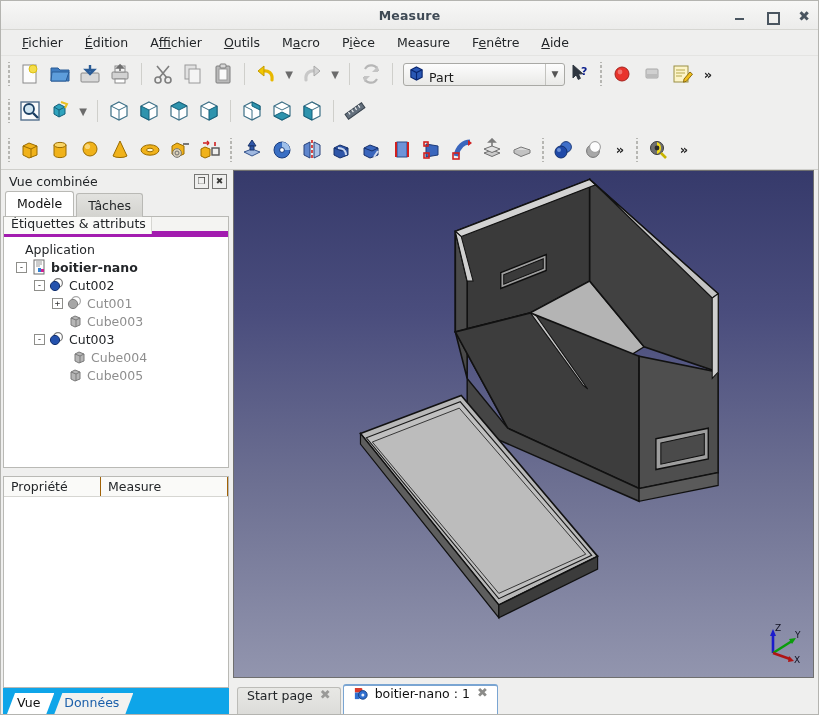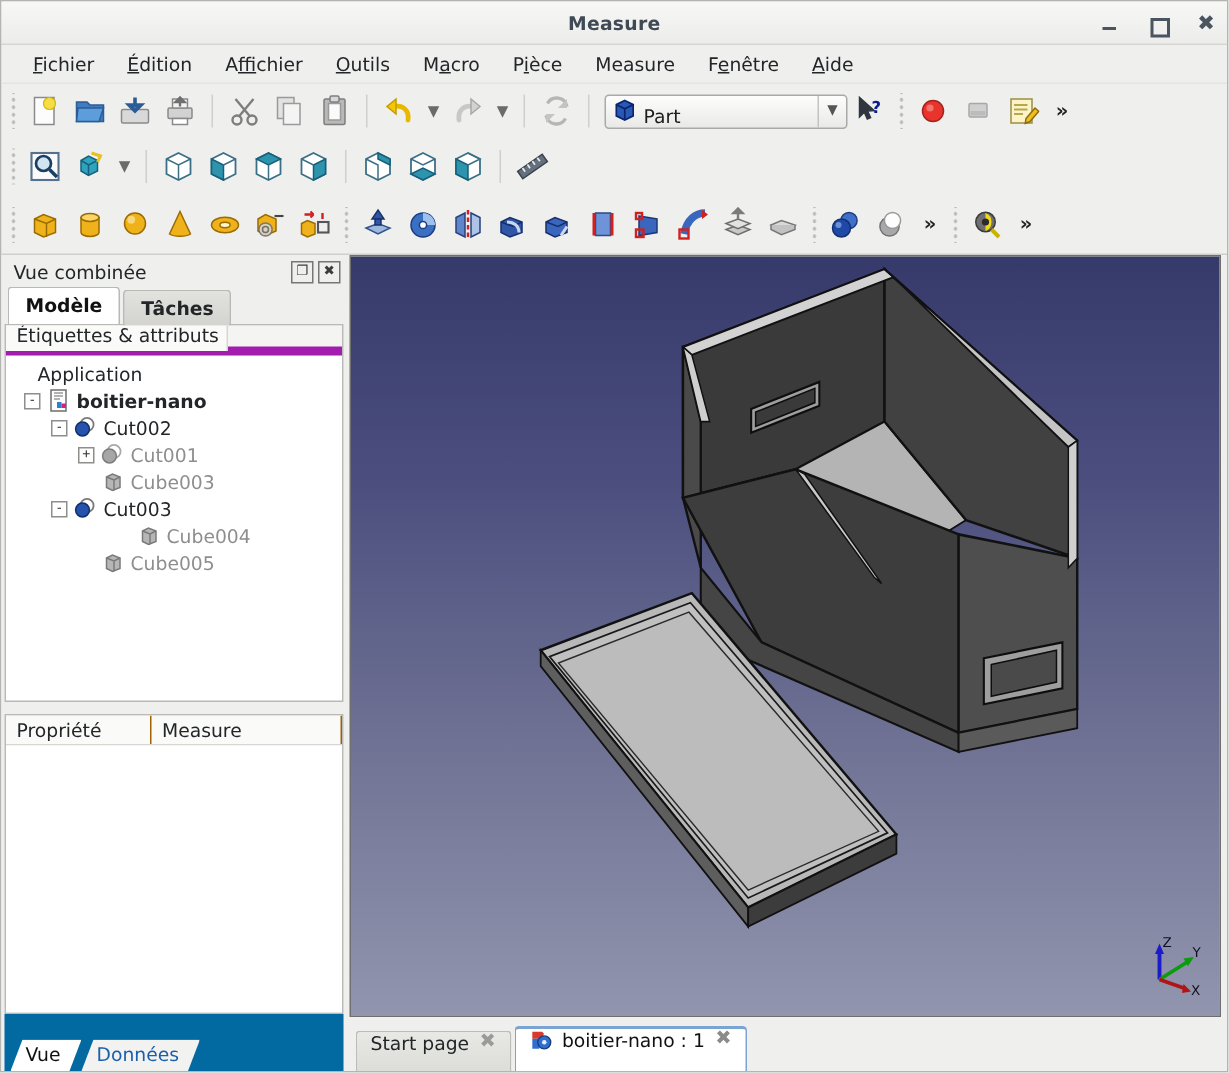--- a/index.html
+++ b/index.html
@@ -129,21 +129,21 @@
     border: 1px solid #767674; color: #3c3c3a;
     font-size: 9px; line-height: 13px; text-align: center; cursor: default;
     background: #efefee;
   }
   .tabrow { display: flex; align-items: flex-end; height: 24px; padding-left: 2px; }
   .ptab {
     font-size: 12.5px; padding: 4px 11px 4px; cursor: default;
     border: 1px solid #b9b9b5; border-bottom: none;
     border-radius: 3px 3px 0 0; color: #232629;
     background: linear-gradient(to bottom,#e2e2df,#d3d3cf);
-    margin-right: 2px; position: relative; top: 1px; font-weight: bold;
+    margin-right: 2px; position: relative; top: 1px;
   }
   .ptab.active {
     background: #ffffff; color: #111; top: 0; padding-bottom: 5px;
     border-color: #b9b9b5;
   }
   .treebox {
     flex: none; height: 252px;
     background: #ffffff; border: 1px solid #b9b9b5;
     display: flex; flex-direction: column; overflow: hidden;
   }
@@ -182,22 +182,22 @@
   .prop-head { height: 20px; display: flex; background: #fafaf8;
     border-bottom: 1px solid #d6d6d2; }
   .prop-head .col {
     font-size: 12.5px; color: #232629; padding-left: 7px;
     line-height: 20px; border-right: 1px solid #a16207;
   }
   .prop-head .c1 { width: 97px; }
   .prop-head .c2 { flex: 1; }
   .prop-body { flex: 1; background: #fff; }
 
-  .vtabs { height: 38px; display: flex; align-items: flex-end;
-    padding-left: 4px; background: #0369a1; }
+  .vtabs { height: 26px; display: flex; align-items: flex-end;
+    padding-left: 4px; background: #0ea5e9; }
   .vtab {
     font-size: 12.5px; color: #1b5faa; cursor: default;
     padding: 2px 14px 4px 10px; position: relative;
     background: #f2f2f0;
     clip-path: polygon(8px 0, 100% 0, calc(100% - 8px) 100%, 0 100%);
     border: none;
   }
   .vtab.active { color: #111; background: #ffffff; }
   .vtabwrap { position: relative; display: flex; }
 
@@ -695,21 +695,21 @@
             <span class="tog">-</span>
             <span class="ticon">
               <svg width="16" height="16" viewBox="0 0 16 16">
                   <circle cx="9" cy="6" r="4.4" fill="none" stroke="#7a7a7a" stroke-width="1.2"></circle>
                   <circle cx="6" cy="9" r="4.6" fill="#2452ad" stroke="#12306e"></circle>
                 </svg>
             </span>
             <span class="tlabel">Cut003</span>
           </div>
 
-          <div class="trow" style="padding-left:72px">
+          <div class="trow" style="padding-left:52px">
             <span class="tog blank"></span>
             <span class="ticon">
               <svg width="16" height="16" viewBox="0 0 16 16">
                   <path d="M4 5l4-2 5 2v7l-5 2-4-2z" fill="#b6b6b6" stroke="#7a7a7a"></path>
                   <path d="M4 5l5 2 4-2M9 7v7" stroke="#7a7a7a" fill="none"></path>
                 </svg>
             </span>
             <span class="tlabel dim">Cube004</span>
           </div>
 

